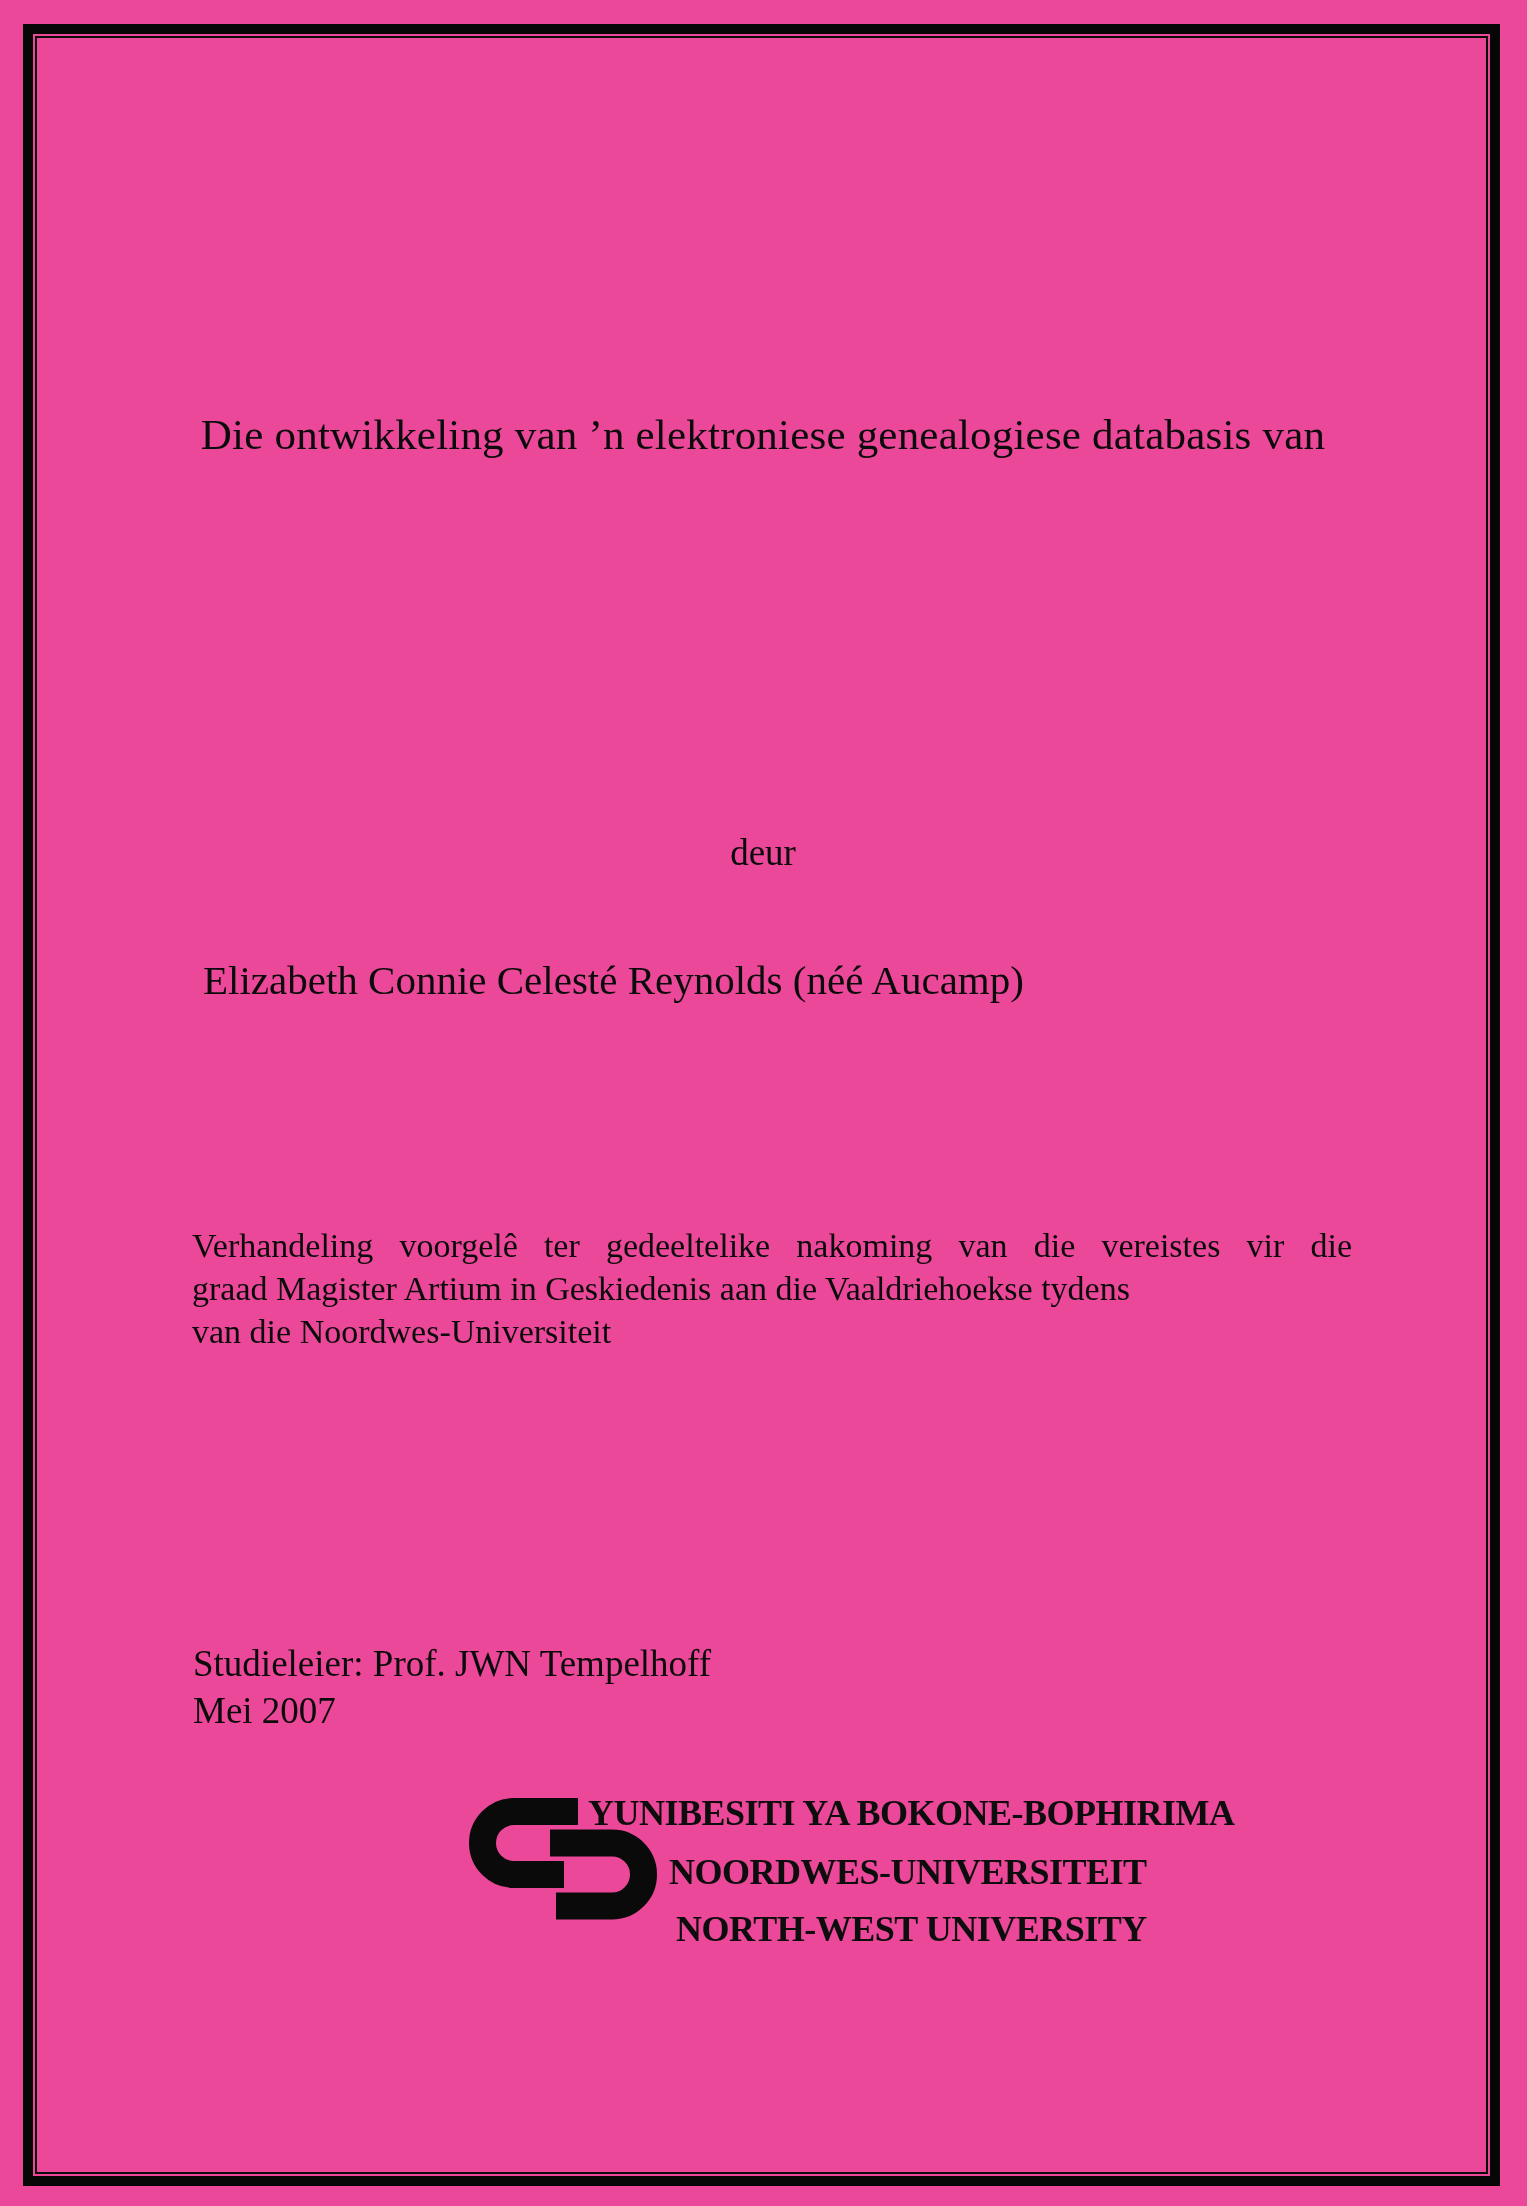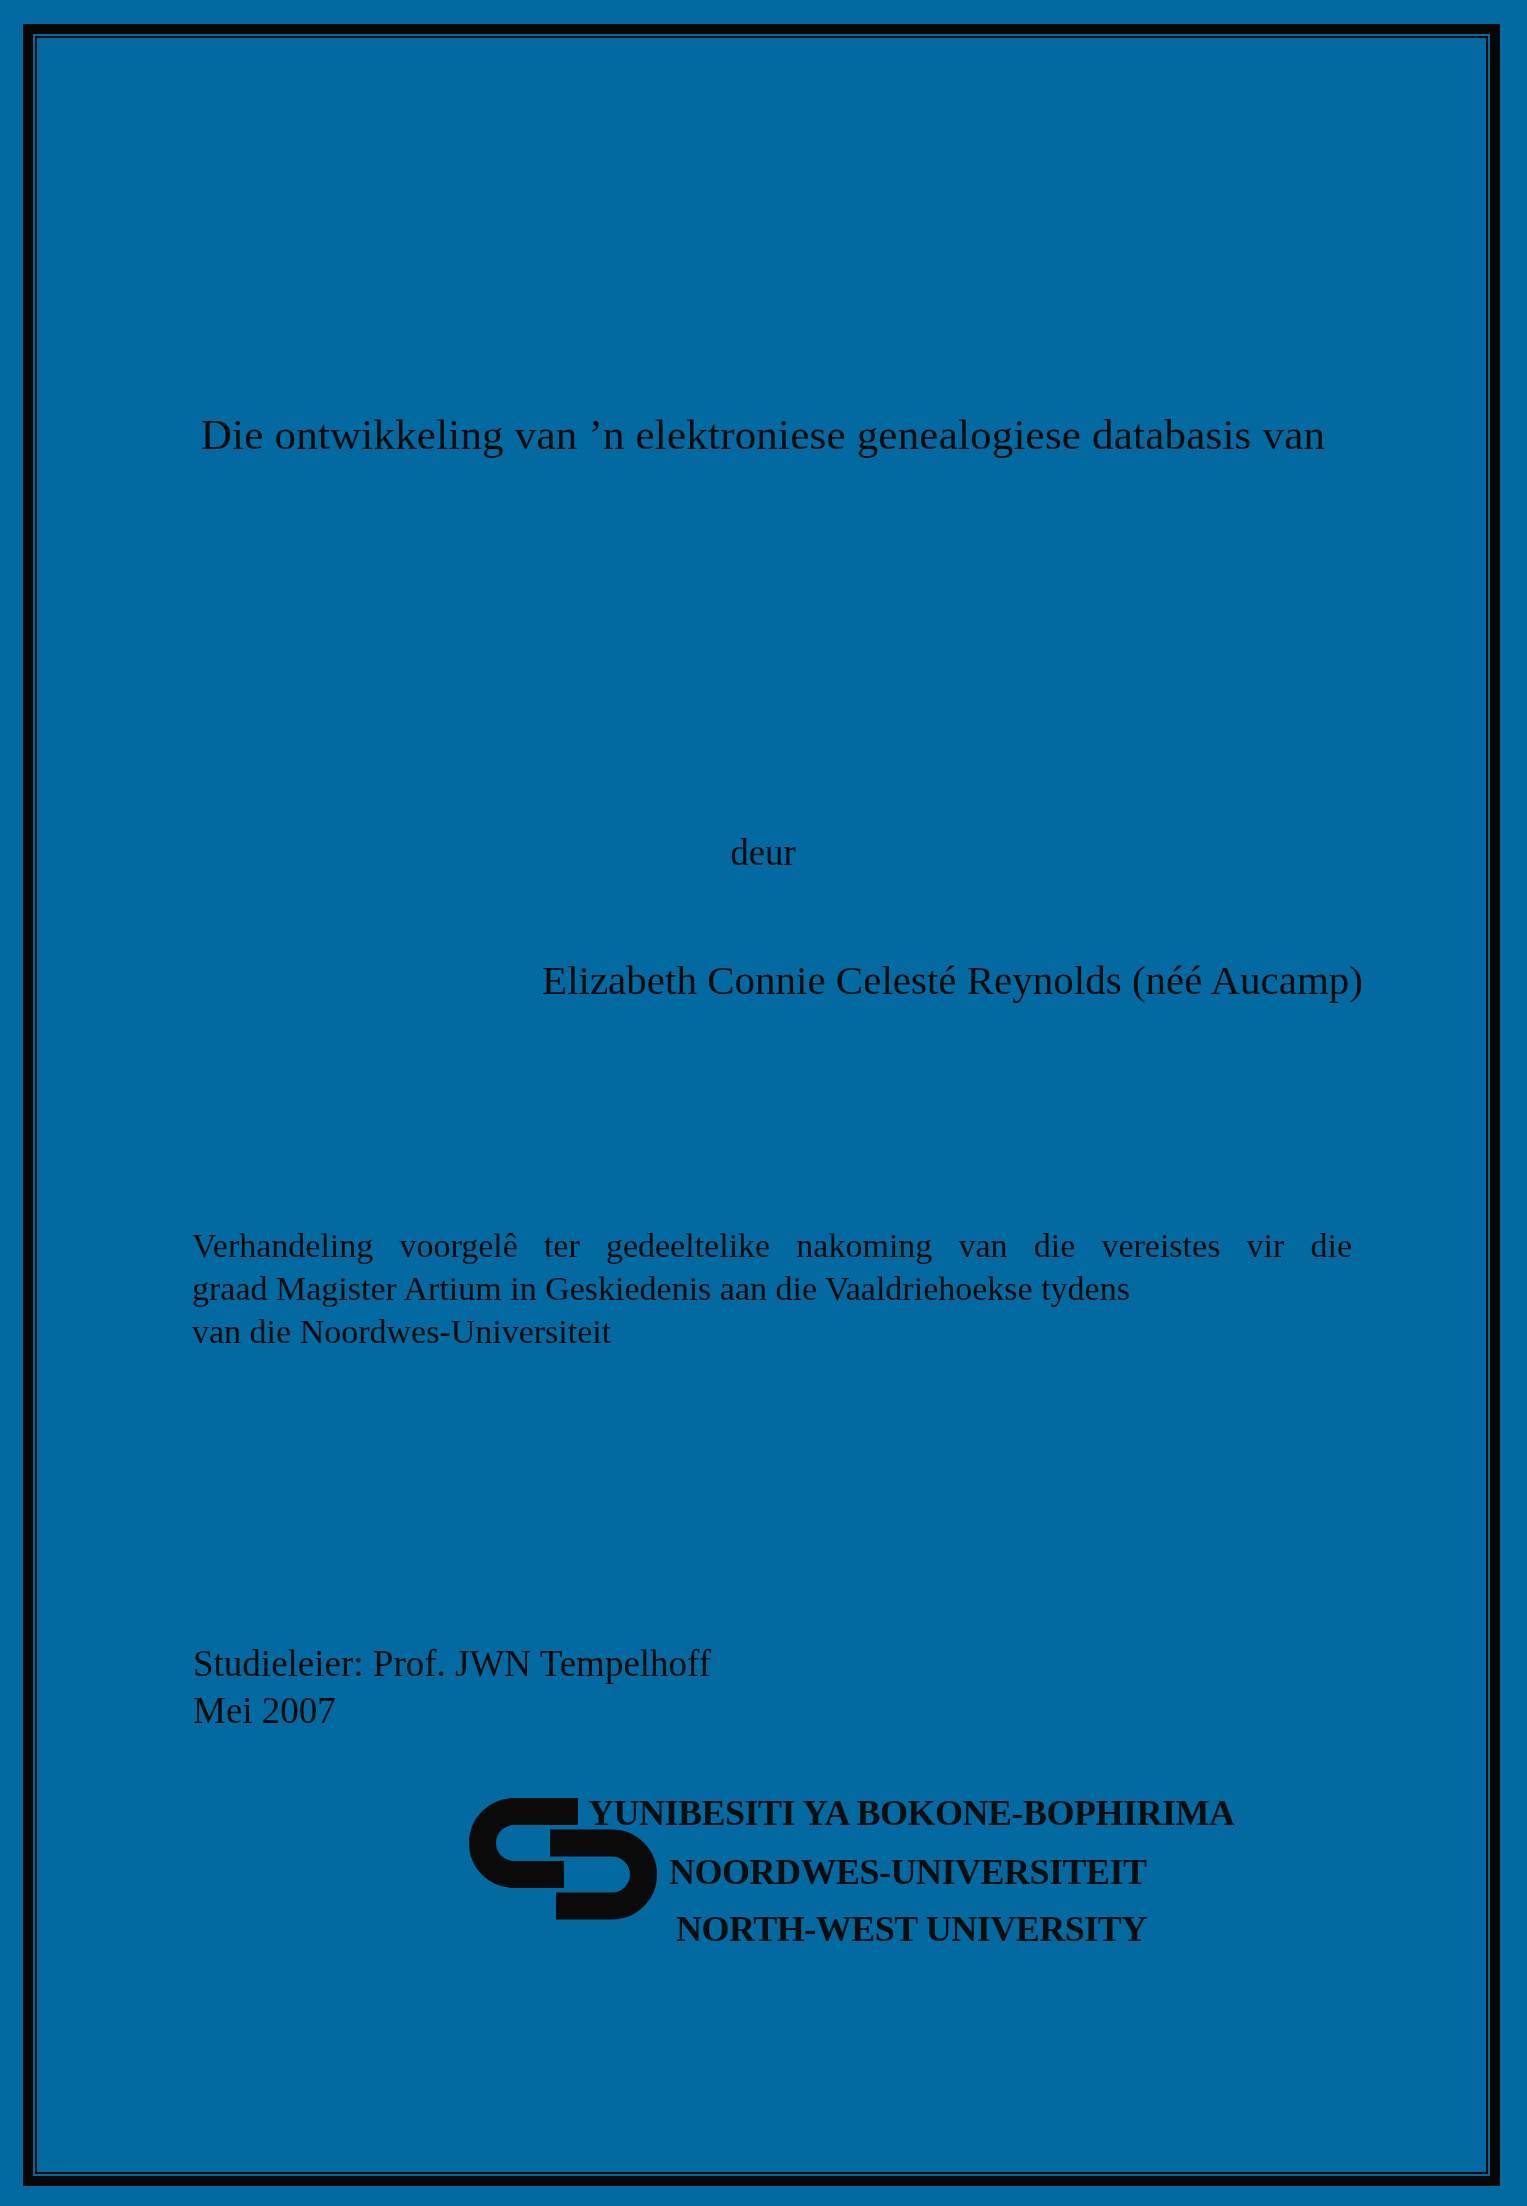--- a/index.html
+++ b/index.html
@@ -1,21 +1,21 @@
 <!DOCTYPE html>
 <html><head>
 <meta charset="utf-8">
 <style>
   html, body { margin: 0; padding: 0; background: #e8e8e8; }
   .page {
     position: relative;
     width: 1527px;
     height: 2206px;
     margin: 0 auto;
-    background: #0369a1;
+    background: #ec4899;
     font-family: "Liberation Serif", serif;
     color: #0b0b0b;
     overflow: hidden;
   }
   
   .frame-outer {
     position: absolute;
     left: 23px; top: 24px;
     width: 1457px; height: 2142px;
     border: 10px solid #060606;
@@ -35,21 +35,21 @@
     letter-spacing: 0.2px;
   }
   .byline {
     left: 183px; top: 832px; width: 1160px;
     text-align: center;
     font-size: 37px;
     line-height: 42px;
   }
   .author {
     left: 203px; top: 956px; width: 1160px;
-    text-align: right;
+    text-align: left;
     font-size: 41px;
     line-height: 48px;
   }
   .statement {
     left: 192px; top: 1224px; width: 1160px;
     font-size: 34px;
     line-height: 43px;
   }
   .statement .justified {
     text-align: justify;

